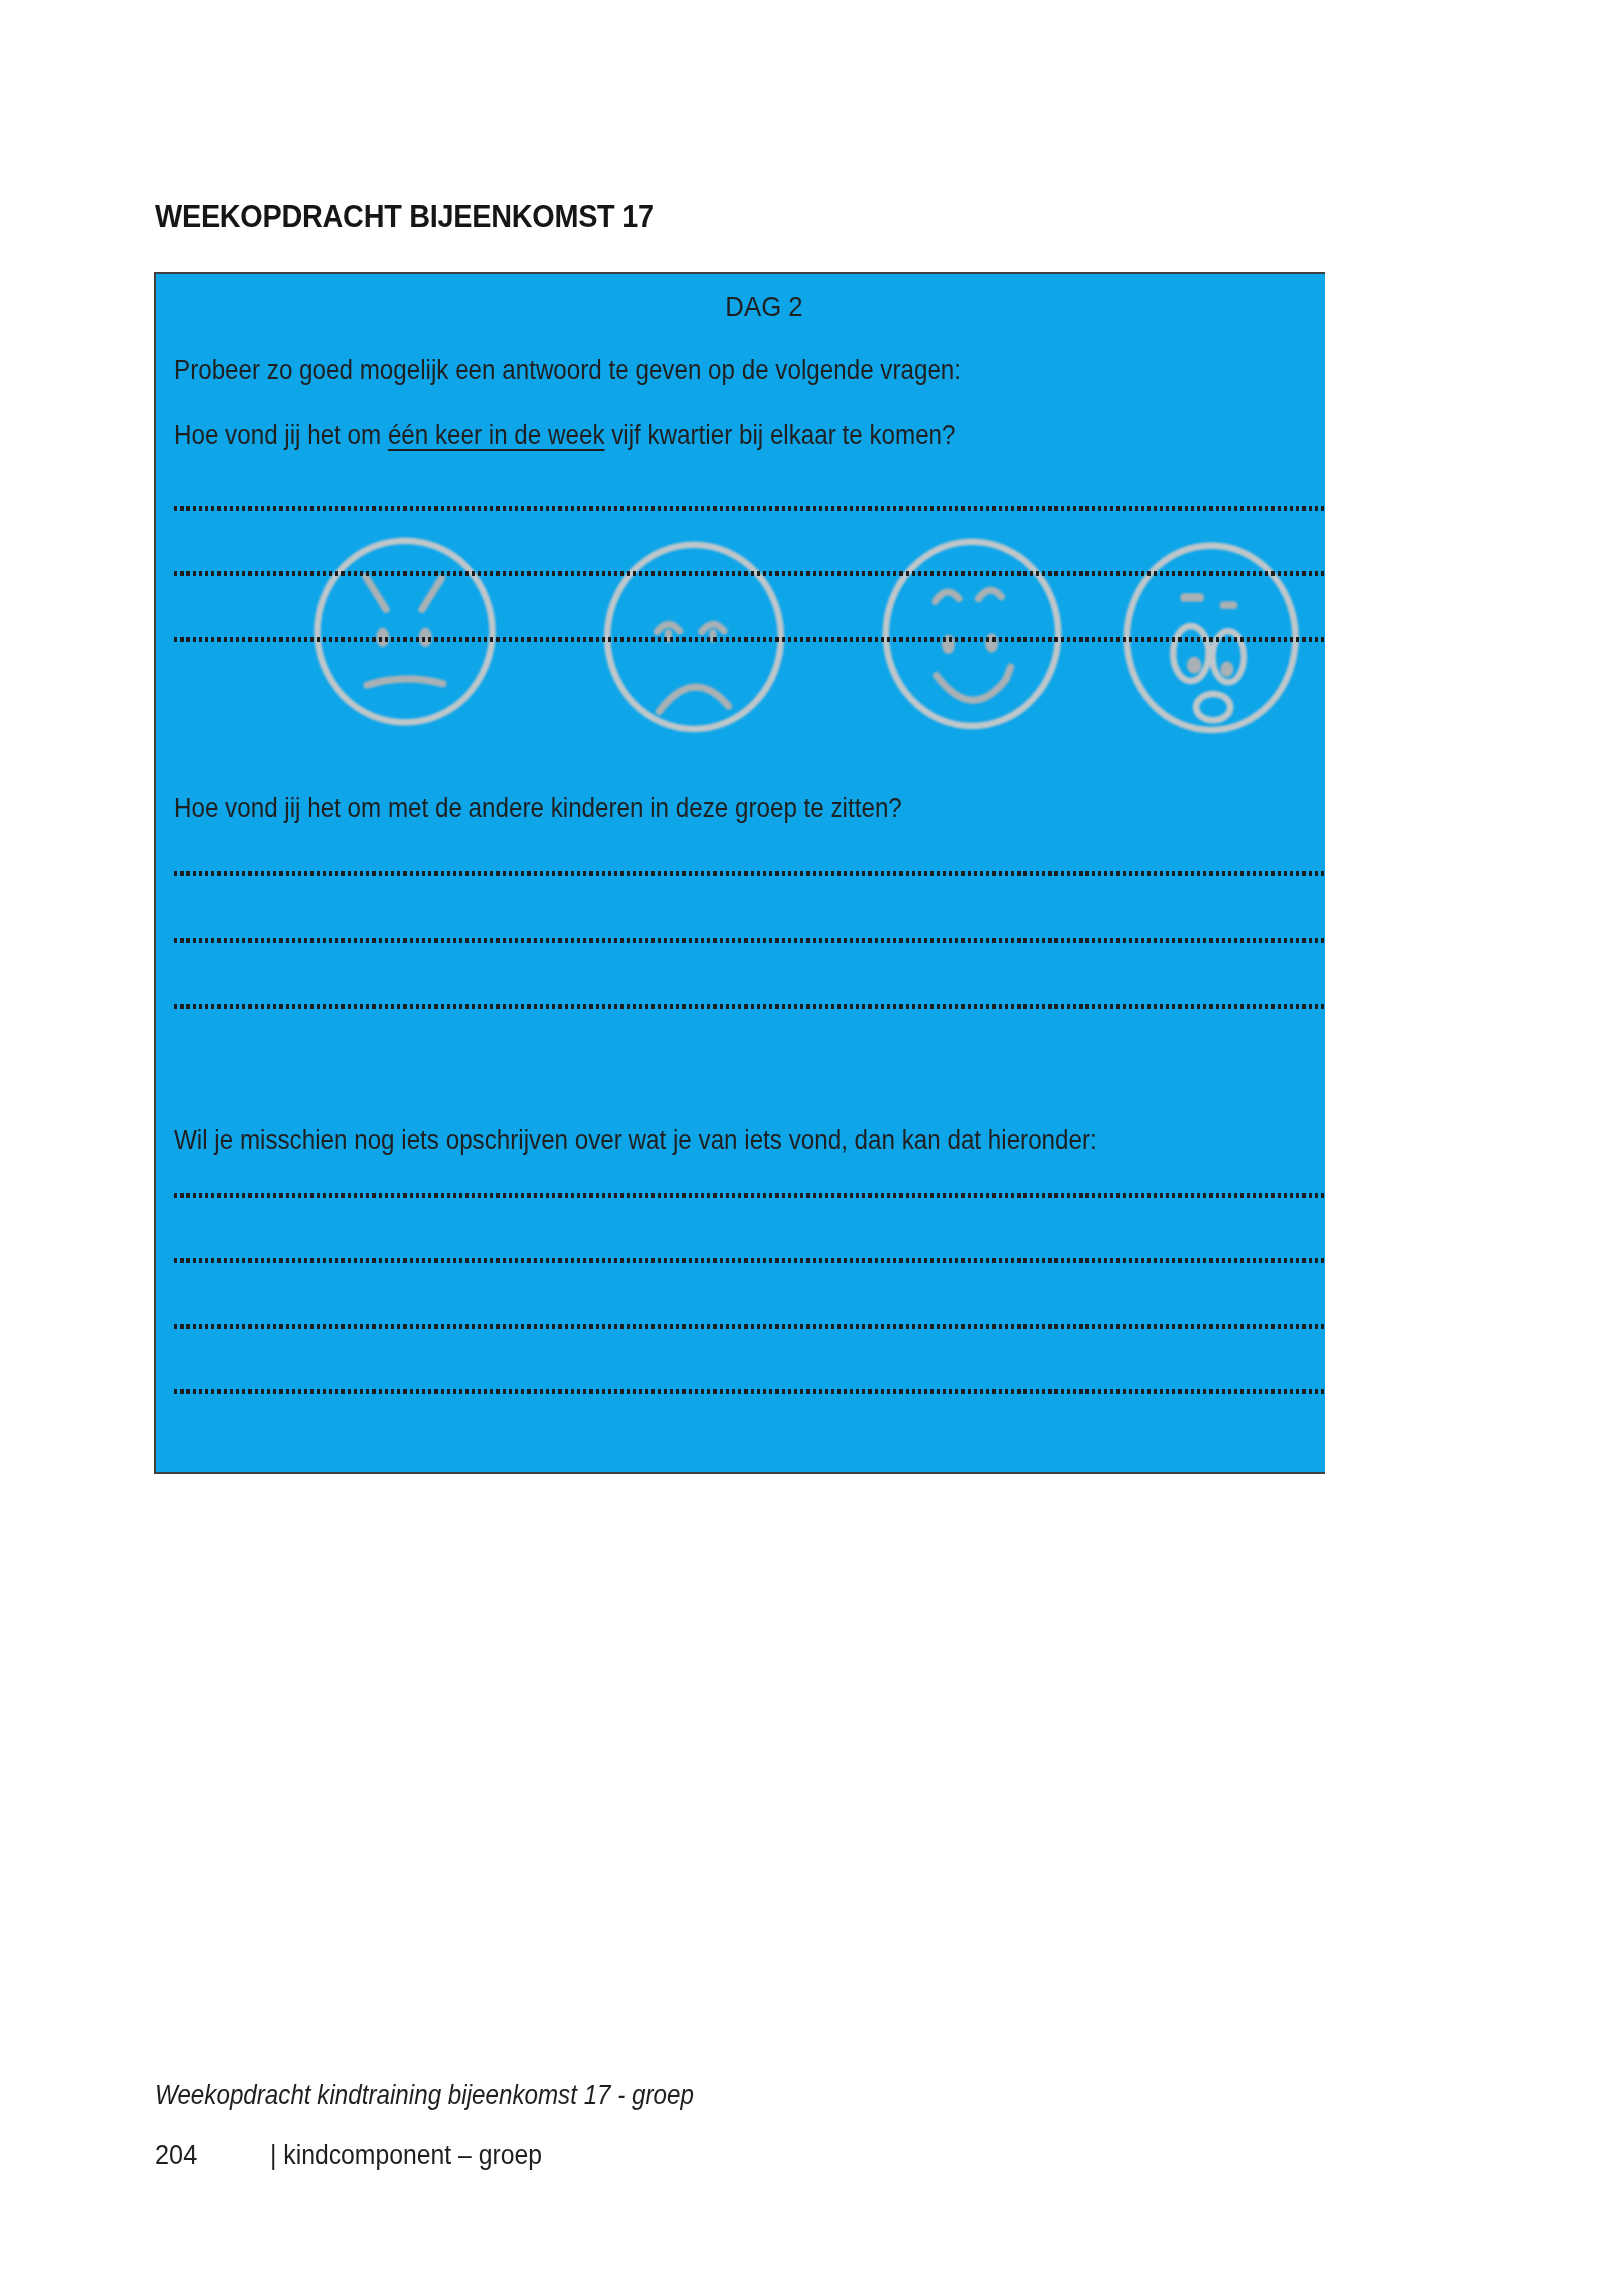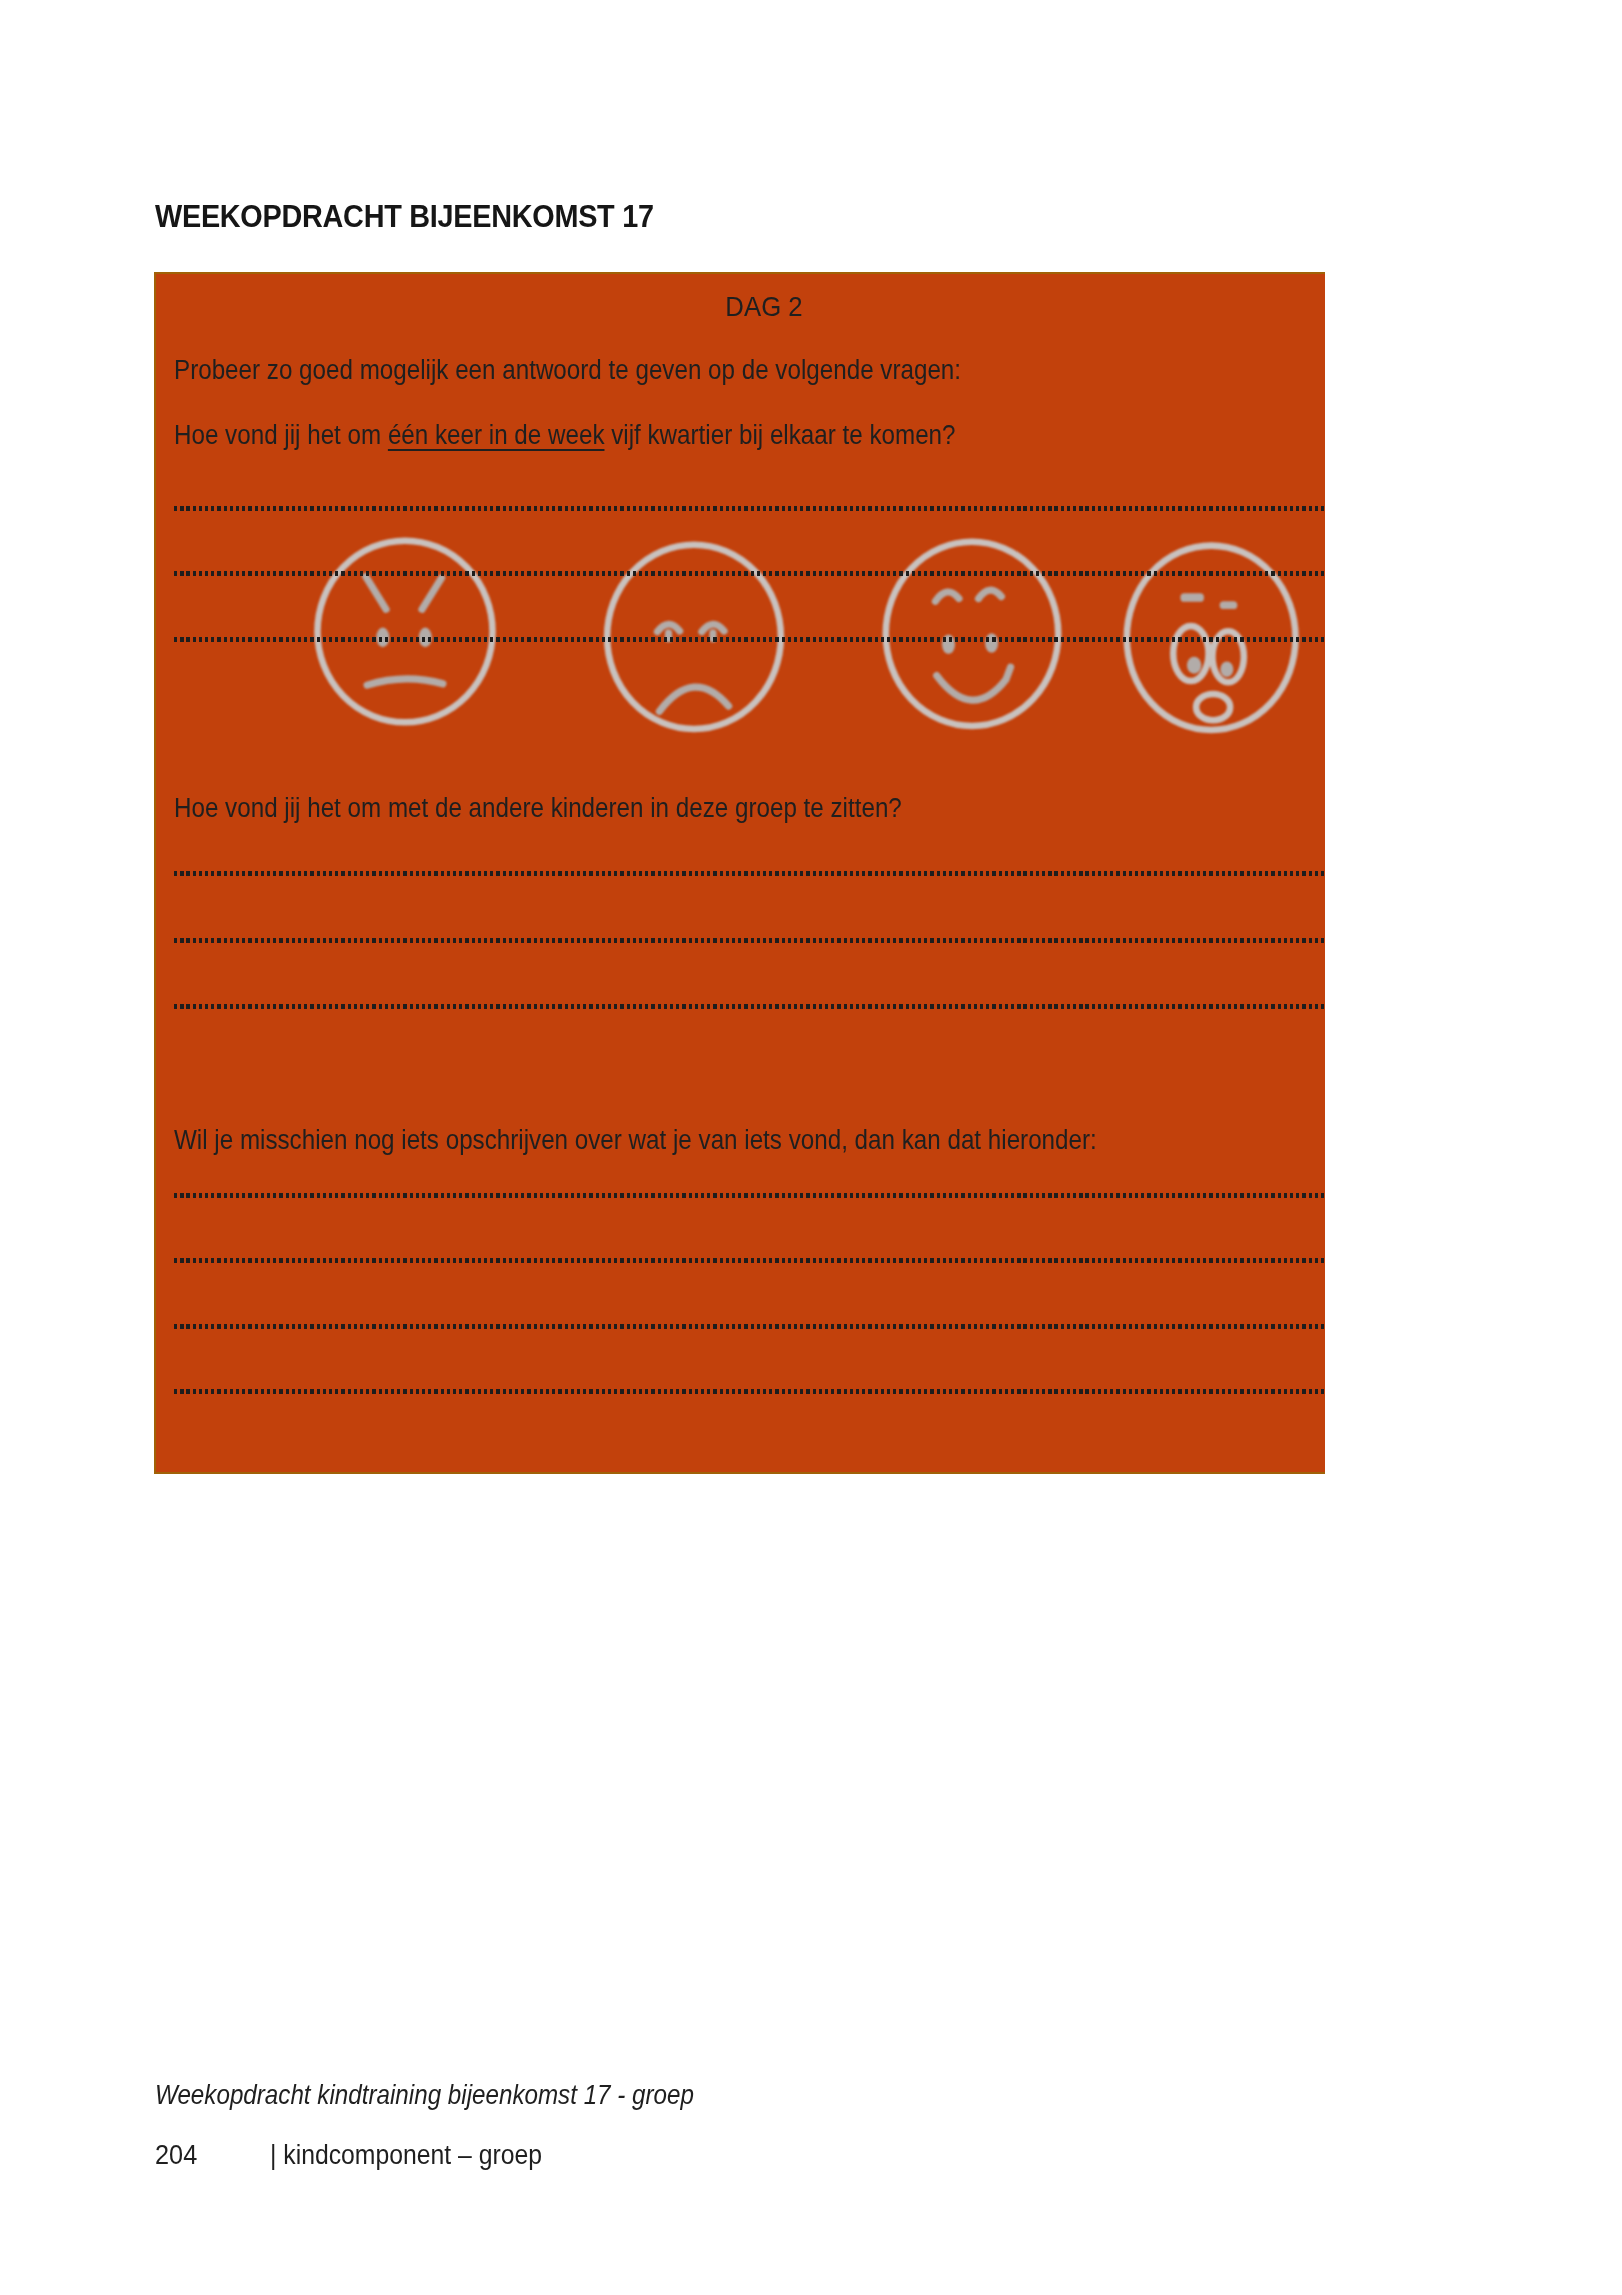--- a/index.html
+++ b/index.html
@@ -27,22 +27,22 @@
     letter-spacing:-0.3px;
     white-space:nowrap;
     transform:scaleX(.93);
     transform-origin:0 50%;
     color:#161616;
   }
   .dagbox{
     position:absolute;
     left:154px;top:272px;
     width:1314px;height:1198px;
-    border:2px solid #a16207;
-    background:#c2410c;
+    border:2px solid #404040;
+    background:#0ea5e9;
   }
   .box-title{
     position:absolute;
     left:18.3px;top:15.7px;
     width:1180px;
     text-align:center;
     font-size:28px;
     line-height:34px;
     transform:scaleX(.92);
     transform-origin:50% 50%;

